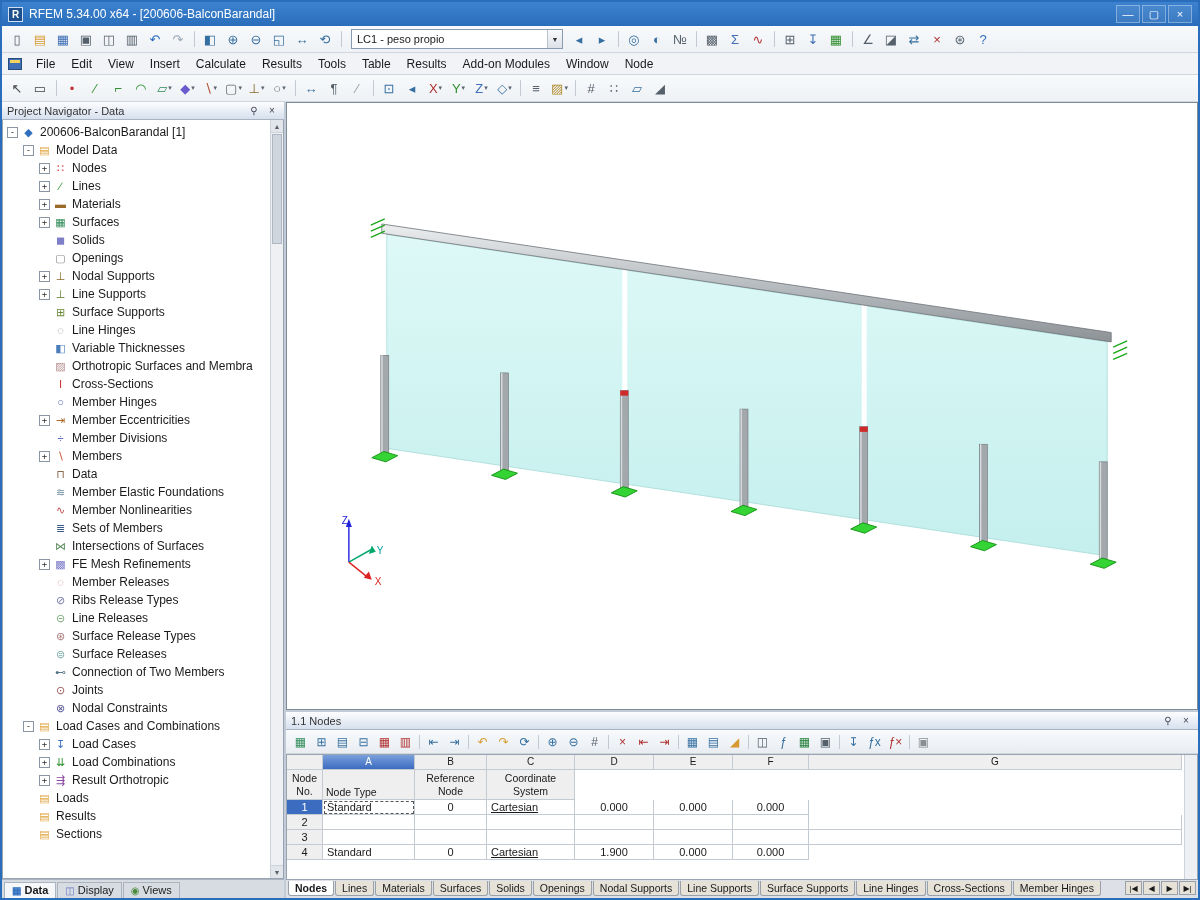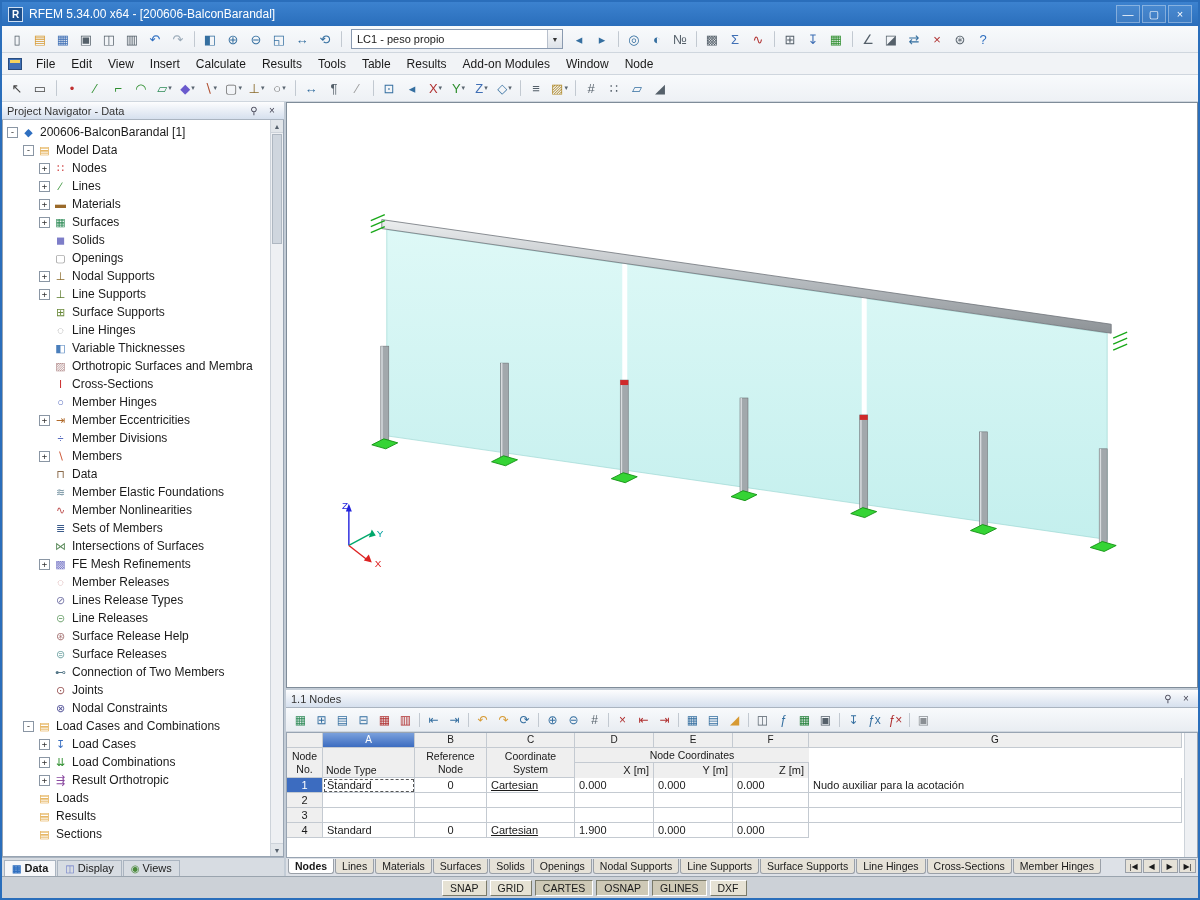--- a/index.html
+++ b/index.html
@@ -79,21 +79,21 @@
   .coords-group { display:flex; flex-direction:column; width:234px; }
   .coords-top { height:15px; text-align:center; line-height:14px; border-bottom:1px solid #c4cad1; }
   .coords-sub { display:flex; height:15px; }
   .coords-sub .tc { border-bottom:none; text-align:right; padding-right:4px; line-height:14px; background:#efefef; }
   .th-g { display:flex; align-items:center; justify-content:center; }
   .trow { display:flex; height:15px; }
   .trow .tc { line-height:14px; padding:0 4px; background:#fff; }
   .rn { background:#efefef !important; text-align:center; padding:0 !important; }
   .cb { text-align:center; }
   .cc { text-decoration:underline; }
-  .cn { text-align:left; }
+  .cn { text-align:center; }
   .trow.sel .rn { background:#3c6cc0 !important; color:#fff; }
   .trow.sel .ca { outline:1px dashed #555; outline-offset:-2px; }
 
   .tbl-vscroll { position:absolute; right:0; top:0; bottom:0; width:13px; background:#eef0f3; border-left:1px solid #cdd3da; }
 
   .table-tabs { height:18px; background:#dde1e7; display:flex; align-items:flex-start; padding:1px 2px 0; gap:1px; flex:0 0 auto; }
   .ttab { padding:1px 6px; font-size:10.5px; background:#e6e2d8; border:1px solid #9aa0a8; border-top:none; border-radius:0 0 3px 3px; }
   .ttab.active { background:#fff; font-weight:bold; }
   .tab-nav { margin-left:auto; display:flex; gap:1px; }
   .tnav { min-width:17px; height:14px; background:#e6e2d8; border:1px solid #9aa0a8; font-size:8px; display:flex; align-items:center; justify-content:center; }
@@ -572,31 +572,31 @@
               <span class="t-label">FE Mesh Refinements</span>
             </div>
             <div class="tree-item" style="padding-left: 34px;">
               <span class="expander"></span>
               <span class="t-icon" style="color: rgb(192, 119, 119);">◌</span>
               <span class="t-label">Member Releases</span>
             </div>
             <div class="tree-item" style="padding-left: 34px;">
               <span class="expander"></span>
               <span class="t-icon" style="color: rgb(119, 119, 168);">⊘</span>
-              <span class="t-label">Lines Release Types</span>
+              <span class="t-label">Ribs Release Types</span>
             </div>
             <div class="tree-item" style="padding-left: 34px;">
               <span class="expander"></span>
               <span class="t-icon" style="color: rgb(119, 168, 119);">⊝</span>
               <span class="t-label">Line Releases</span>
             </div>
             <div class="tree-item" style="padding-left: 34px;">
               <span class="expander"></span>
               <span class="t-icon" style="color: rgb(168, 119, 119);">⊛</span>
-              <span class="t-label">Surface Release Help</span>
+              <span class="t-label">Surface Release Types</span>
             </div>
             <div class="tree-item" style="padding-left: 34px;">
               <span class="expander"></span>
               <span class="t-icon" style="color: rgb(119, 168, 168);">⊜</span>
               <span class="t-label">Surface Releases</span>
             </div>
             <div class="tree-item" style="padding-left: 34px;">
               <span class="expander"></span>
               <span class="t-icon" style="color: rgb(85, 119, 136);">⊷</span>
               <span class="t-label">Connection of Two Members</span>
@@ -889,40 +889,31 @@
             </div>
             <div class="tc w-a th th-a">Node Type</div>
             <div class="tc w-b th two-line">
               <div>Reference</div>
                 <div>Node</div>
             </div>
             <div class="tc w-c th two-line">
               <div>Coordinate</div>
                 <div>System</div>
             </div>
-            <div class="coords-group">
-              <div class="coords-top th">Node Coordinates</div>
-              <div class="coords-sub">
-                <div class="tc w-d">X [m]</div>
-                <div class="tc w-e">Y [m]</div>
-                <div class="tc w-f">Z [m]</div>
-              </div>
-            </div>
           </div>
           <div>
 
           <div class="trow sel">
                 <div class="tc w-no rn">1</div>
                 <div class="tc w-a ca">Standard</div>
                 <div class="tc w-b cb">0</div>
                 <div class="tc w-c cc">Cartesian</div>
                 <div class="tc w-d cn">0.000</div>
                 <div class="tc w-e cn">0.000</div>
                 <div class="tc w-f cn">0.000</div>
-                <div class="tc w-g cg">Nudo auxiliar para la acotación</div>
               </div>
               <div class="trow">
                 <div class="tc w-no rn">2</div>
                 <div class="tc w-a ca"></div>
                 <div class="tc w-b cb"></div>
                 <div class="tc w-c cc"></div>
                 <div class="tc w-d cn"></div>
                 <div class="tc w-e cn"></div>
                 <div class="tc w-f cn"></div>
                 <div class="tc w-g cg"></div>
@@ -972,25 +963,14 @@
               <span class="tnav">◀</span>
               <span class="tnav">▶</span>
               <span class="tnav">▶|</span>
             </span>
         </div>
       </div>
 
     </div>
   </div>
 
-  <div class="statusbar">
-    <span style="display:flex;gap:3px">
-
-    <span class="stoggle">SNAP</span>
-        <span class="stoggle">GRID</span>
-        <span class="stoggle on">CARTES</span>
-        <span class="stoggle on">OSNAP</span>
-        <span class="stoggle on">GLINES</span>
-        <span class="stoggle">DXF</span>
-      </span>
-  </div>
 
 </div>
 
 </body></html>

